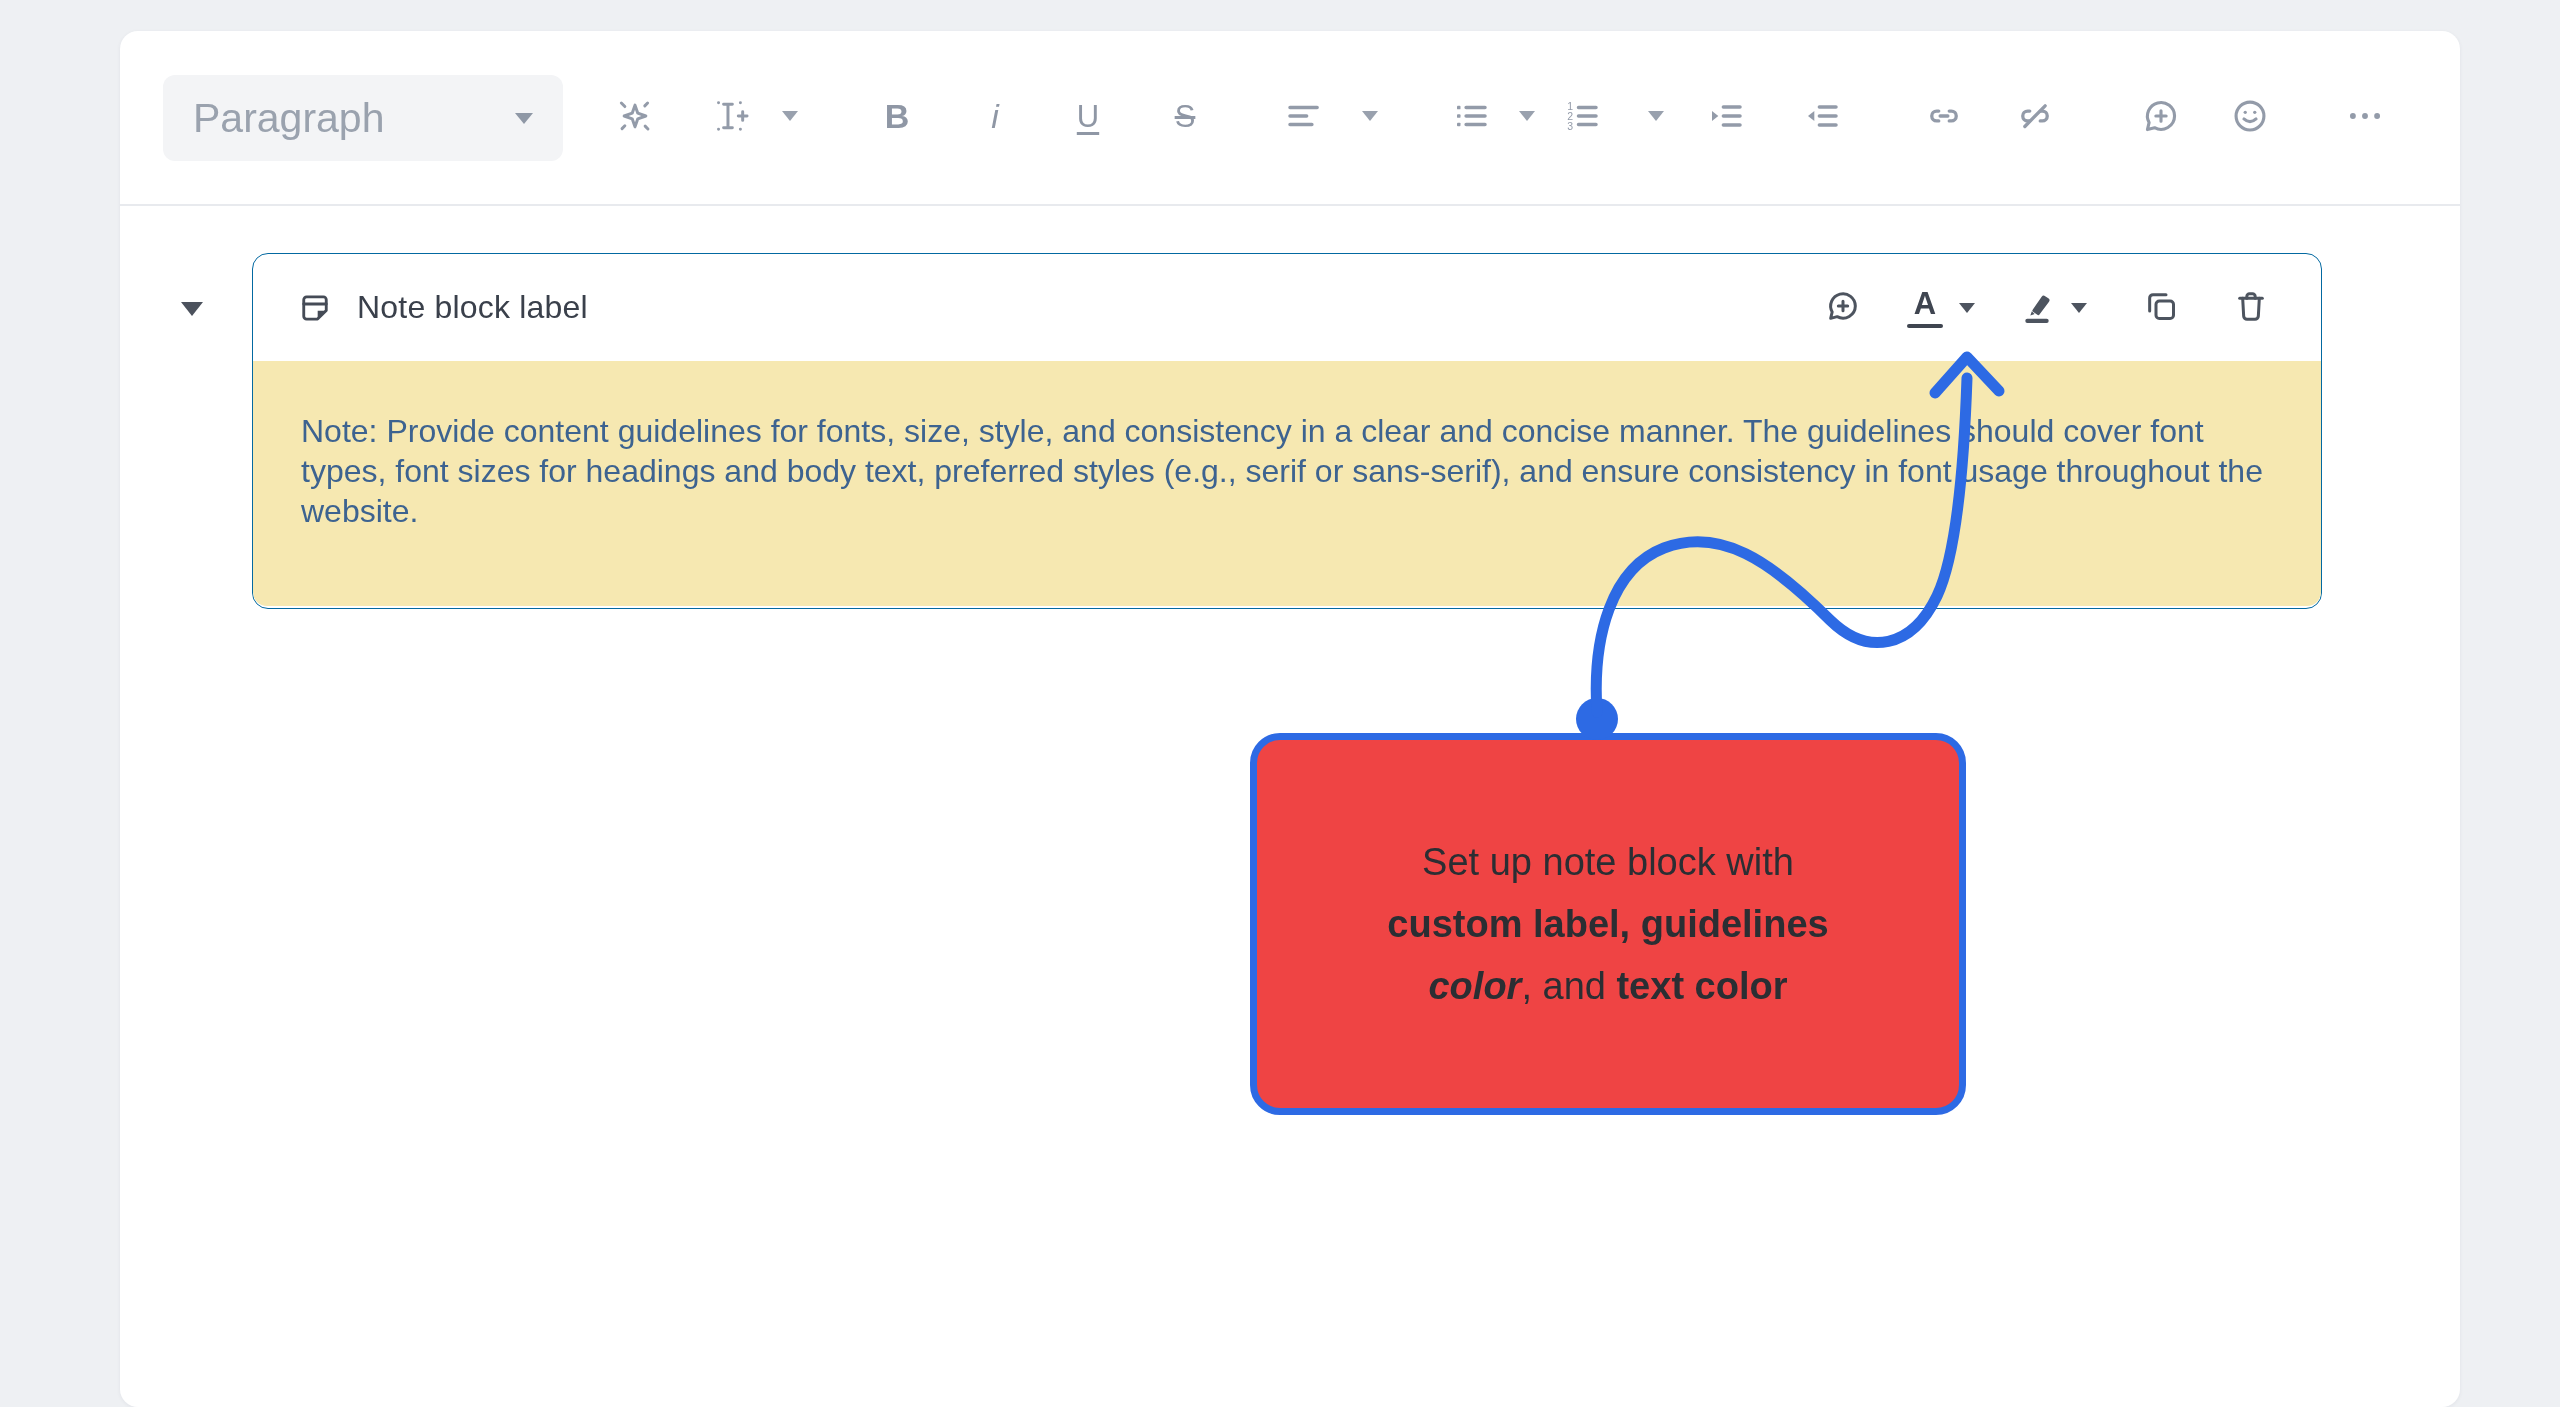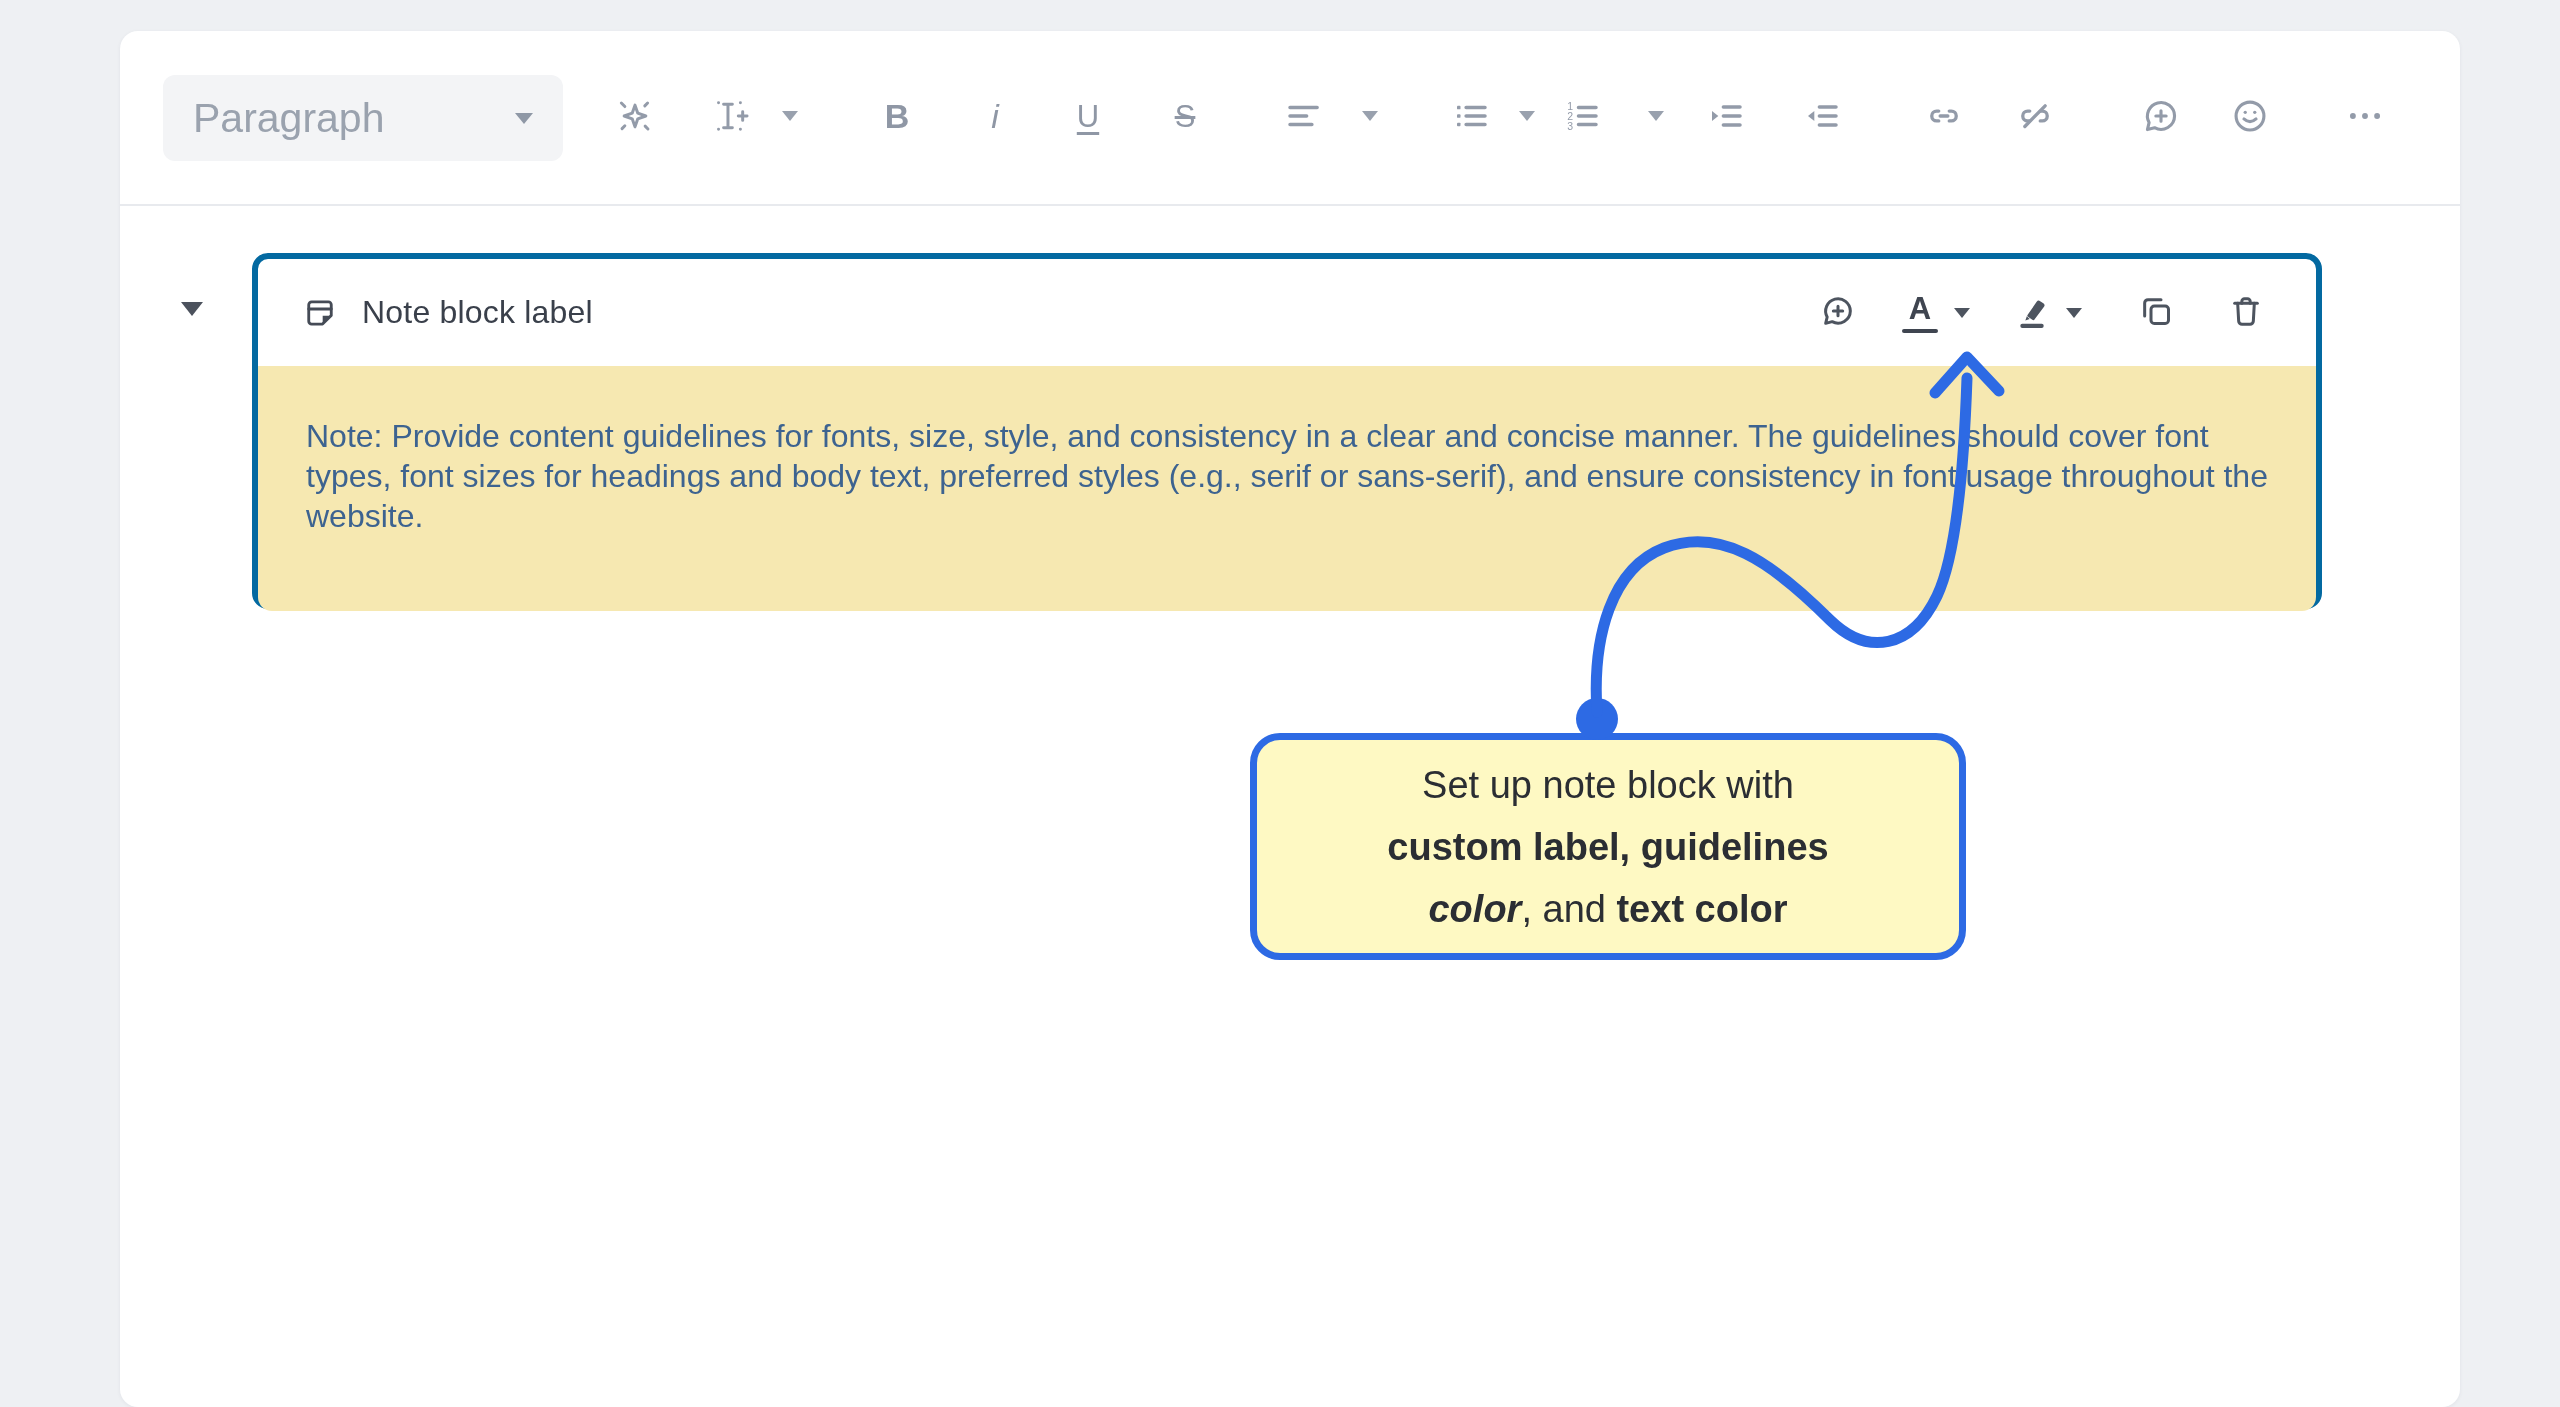--- a/index.html
+++ b/index.html
@@ -40,43 +40,43 @@
   .glyph.it{font-style:italic;font-weight:500;}
   .glyph.un{font-weight:400;font-size:31px;text-decoration:underline;text-underline-offset:5px;}
   .glyph.st{font-weight:400;font-size:31px;text-decoration:line-through;}
   
   .collapse-caret{
     position:absolute;left:181px;top:302px;width:0;height:0;cursor:pointer;
     border-left:11px solid transparent;border-right:11px solid transparent;border-top:14px solid #4c525d;
   }
   .note-block{
     position:absolute;left:252px;top:253px;width:2070px;height:356px;
-    border:6px solid #0369a1;border-radius:16px;background:#fff;box-sizing:border-box;
+    border:1px solid #0369a1;border-radius:16px;background:#fff;box-sizing:border-box;
   }
   .note-header{
     height:107px;display:flex;align-items:center;
     padding:0 50px 0 44px;box-sizing:border-box;
   }
   .note-title{display:flex;align-items:center;gap:24px;}
   .note-title svg{display:block;color:#454b56;}
   .note-label{font-size:32px;font-weight:500;color:#3a404b;letter-spacing:.2px;}
   .note-actions{margin-left:auto;display:flex;align-items:center;color:#4d545f;}
   .hact{display:flex;align-items:center;justify-content:center;height:44px;cursor:pointer;color:#4d545f;}
   .a-wrap{display:flex;flex-direction:column;align-items:center;}
   .a-letter{font-size:31px;font-weight:600;color:#3f4550;line-height:1;}
   .a-bar{width:36px;height:4px;background:#3f4550;border-radius:2px;margin-top:5px;}
   .note-content{
     height:245px;background:#f6e8b1;border-radius:0 0 14px 14px;
     padding:50px 48px 0;box-sizing:border-box;
     font-size:32px;line-height:40px;color:#3d6390;cursor:text;
   }
   
   .callout{
-    position:absolute;left:1250px;top:733px;width:716px;height:227px;
-    background:#fef9c3;border:7px solid #2d6ae4;border-radius:30px;box-sizing:border-box;
+    position:absolute;left:1250px;top:733px;width:716px;height:382px;
+    background:#ef4444;border:7px solid #2d6ae4;border-radius:30px;box-sizing:border-box;
     display:flex;flex-direction:column;align-items:center;justify-content:center;
   }
   .callout-line{font-size:38px;line-height:62px;color:#2b2e33;text-align:center;}
   .overlay{position:absolute;left:0;top:0;pointer-events:none;}
 </style>
 </head>
 <body>
 
 <div class="page">
   <div class="card"></div>

